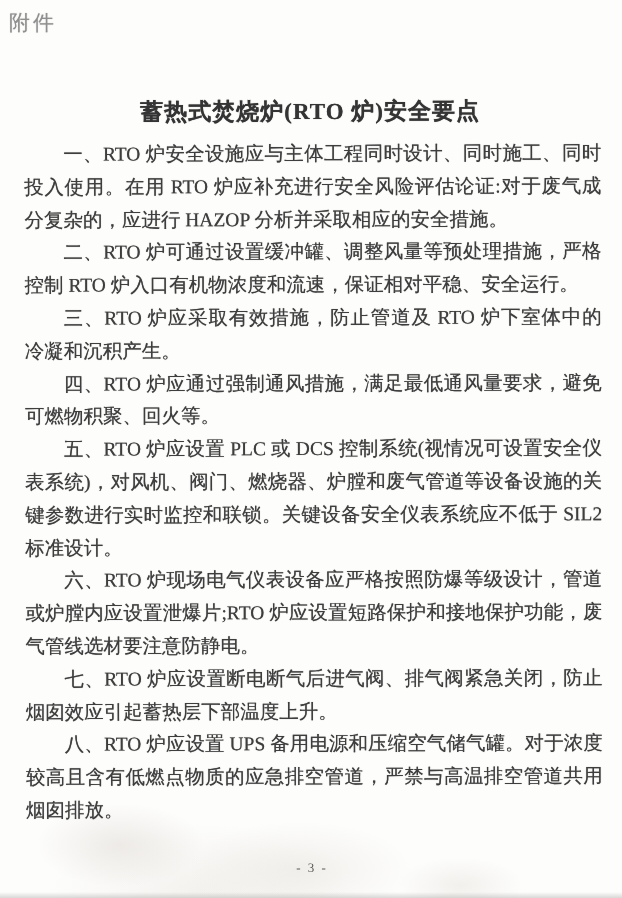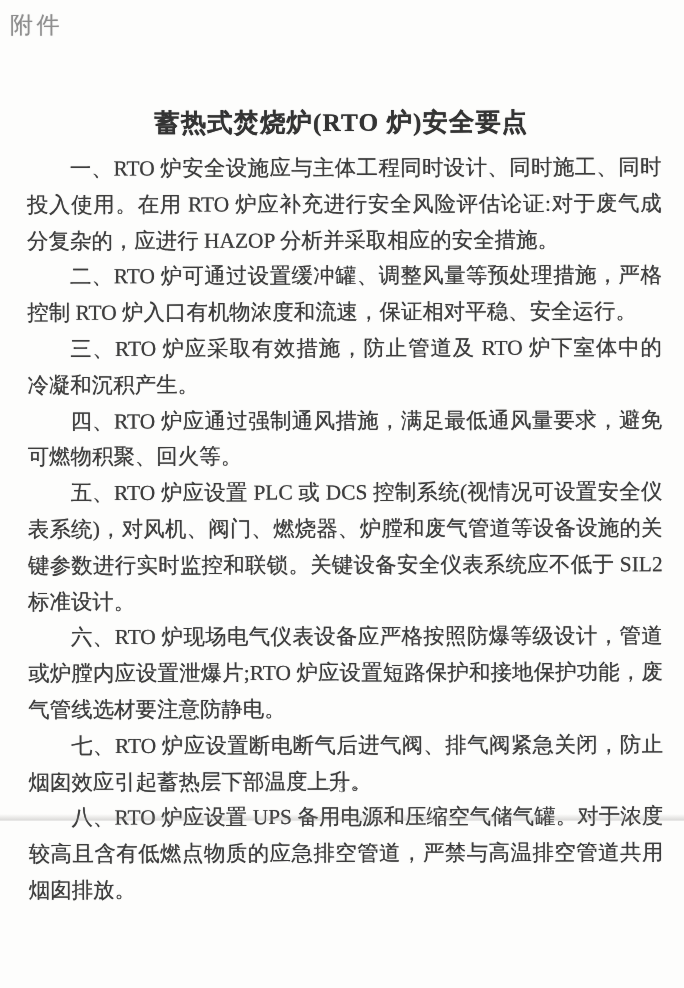--- a/index.html
+++ b/index.html
@@ -4,21 +4,21 @@
 <style>
   * { margin: 0; padding: 0; box-sizing: border-box; }
   html, body {
     width: 622px; height: 898px;
     background: #fdfdfc;
     overflow: hidden;
     font-family: "Liberation Serif", "DejaVu Serif", serif;
   }
   .sheet {
     position: relative;
-    width: 622px; height: 746px;
+    width: 622px; height: 898px;
     background:
       radial-gradient(ellipse 120px 60px at 120px 845px, rgba(225,220,214,0.55), rgba(225,220,214,0) 70%),
       radial-gradient(ellipse 160px 70px at 300px 870px, rgba(230,226,220,0.5), rgba(230,226,220,0) 70%),
       radial-gradient(ellipse 90px 40px at 460px 885px, rgba(228,224,218,0.45), rgba(228,224,218,0) 70%),
       radial-gradient(ellipse 200px 90px at 200px 890px, rgba(235,231,226,0.5), rgba(235,231,226,0) 75%),
       linear-gradient(#fdfdfc, #fdfdfc);
   }
   .sheet::after {
     content: "";
     position: absolute; left: 0; right: 0; bottom: 0; height: 6px;

